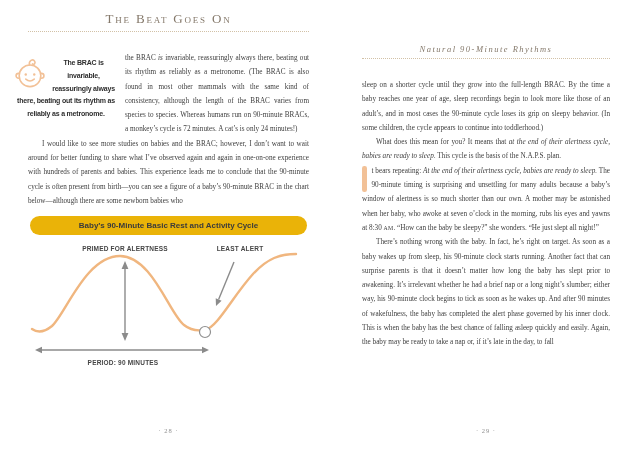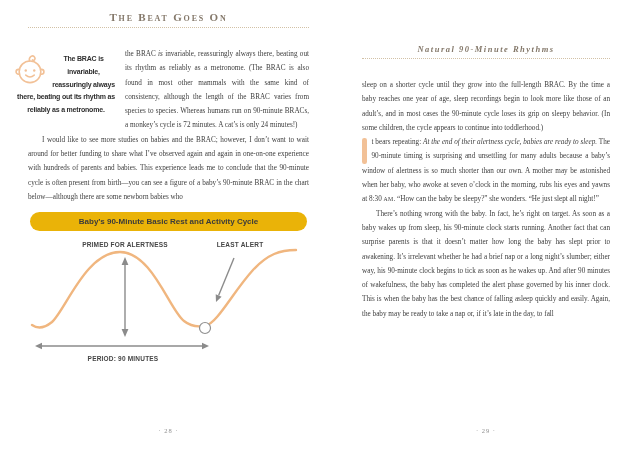--- a/index.html
+++ b/index.html
@@ -3,22 +3,22 @@
 <meta charset="utf-8">
 <style>
   html,body{margin:0;padding:0;}
   .stage{position:relative;width:640px;height:457px;background:#ffffff;overflow:hidden;
          font-family:"Liberation Serif", serif;}
   .page{position:absolute;top:8px;height:441px;}
   .page-left{left:28px;width:281px;}
   .page-right{left:362px;width:248px;}
 
   .running-head{text-align:center;margin-top:3px;color:#84786a;}
-  .rh-caps{font-variant:small-caps;font-weight:700;font-size:11px;letter-spacing:1.8px;}
-  .rh-italic{font-style:italic;font-weight:700;font-size:8.5px;letter-spacing:1.5px;margin-top:36px;}
+  .rh-caps{font-variant:small-caps;font-weight:400;font-size:13px;letter-spacing:1.8px;}
+  .rh-italic{font-style:italic;font-weight:400;font-size:8.5px;letter-spacing:1.5px;margin-top:36px;}
   .rule{border:none;border-top:1.5px dotted #d2c1a6;margin:4px 0 0 0;height:0;}
 
   .body-block{margin-top:19px;}
   p.para{margin:0;text-align:justify;font-size:7.2px;line-height:14.3px;color:#3d3d3d;
          hyphens:none;}
   p.indent{text-indent:14px;}
   .it{font-style:italic;}
   .sc{font-size:5.8px;letter-spacing:0.3px;}
 
   
@@ -111,20 +111,21 @@
 
     <div class="page-num">· 28 ·</div>
   </div>
 
   <div class="page page-right">
     <div class="running-head rh-italic">Natural 90-Minute Rhythms</div>
     <hr class="rule">
 
     <div class="body-block">
       <p class="para"><span>sleep on a shorter cycle until they grow into the full-length BRAC. By the time a baby reaches one year of age, sleep recordings begin to look more like those of an adult’s, and in most cases the 90-minute cycle loses its grip on sleepy behavior. (In some children, the cycle appears to continue into toddlerhood.)</span></p>
+      <p class="para indent"><span>What does this mean for you? It means that </span><span class="it">at the end of their alertness cycle, babies are ready to sleep</span><span>. This cycle is the basis of the N.A.P.S. plan.</span></p>
 
 
       <p class="para">
         <span class="dropbar"></span>
         <span><span>t bears repeating: </span><span class="it">At the end of their alertness cycle, babies are ready to sleep.</span><span> The 90-minute timing is surprising and unsettling for many adults because a baby’s window of alertness is so much shorter than our own. A mother may be astonished when her baby, who awoke at seven o’clock in the morning, rubs his eyes and yawns at 8:30 </span><span class="sc">AM</span><span>. “How can the baby be sleepy?” she wonders. “He just slept all night!”</span></span>
       </p>
       <p class="para indent"><span>There’s nothing wrong with the baby. In fact, he’s right on target. As soon as a baby wakes up from sleep, his 90-minute clock starts running. Another fact that can surprise parents is that it doesn’t matter how long the baby has slept prior to awakening. It’s irrelevant whether he had a brief nap or a long night’s slumber; either way, his 90-minute clock begins to tick as soon as he wakes up. And after 90 minutes of wakefulness, the baby has completed the alert phase governed by his inner clock. This is when the baby has the best chance of falling asleep quickly and easily. Again, the baby may be ready to take a nap or, if it’s late in the day, to fall</span></p>
     </div>
 
     <div class="page-num">· 29 ·</div>

